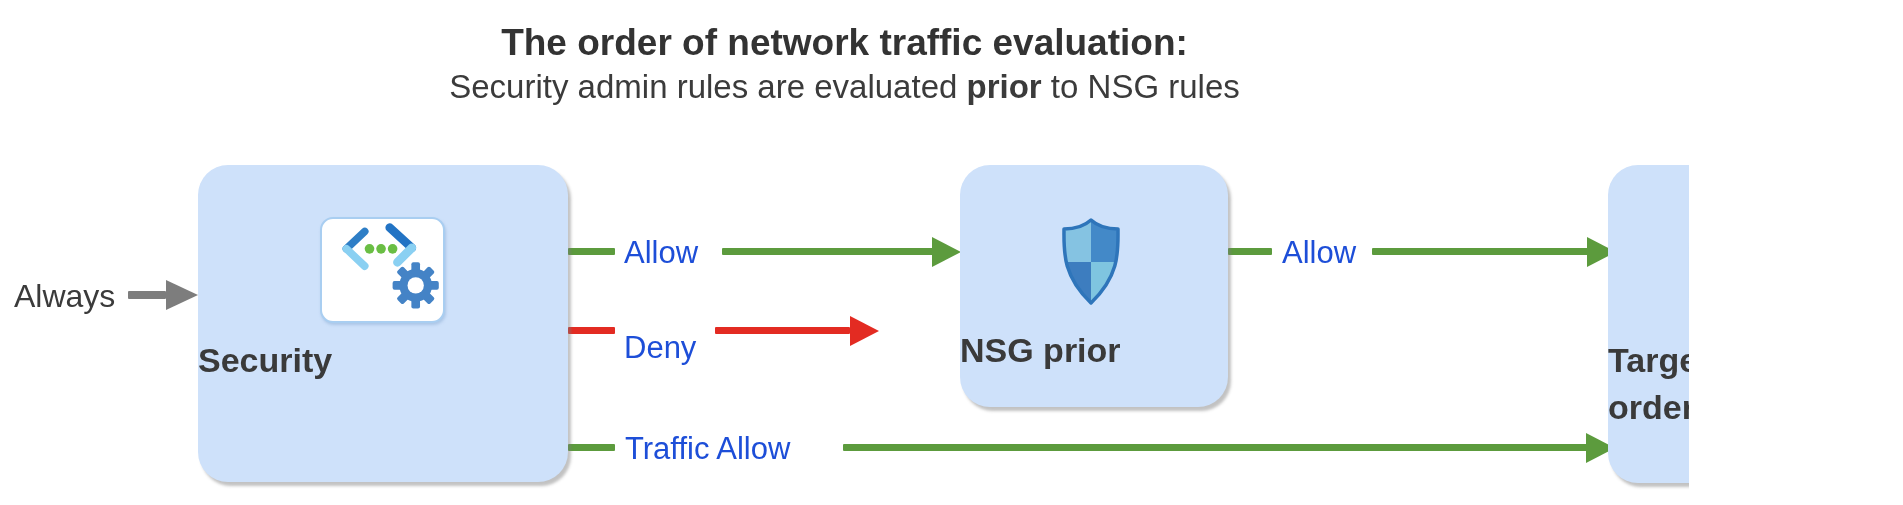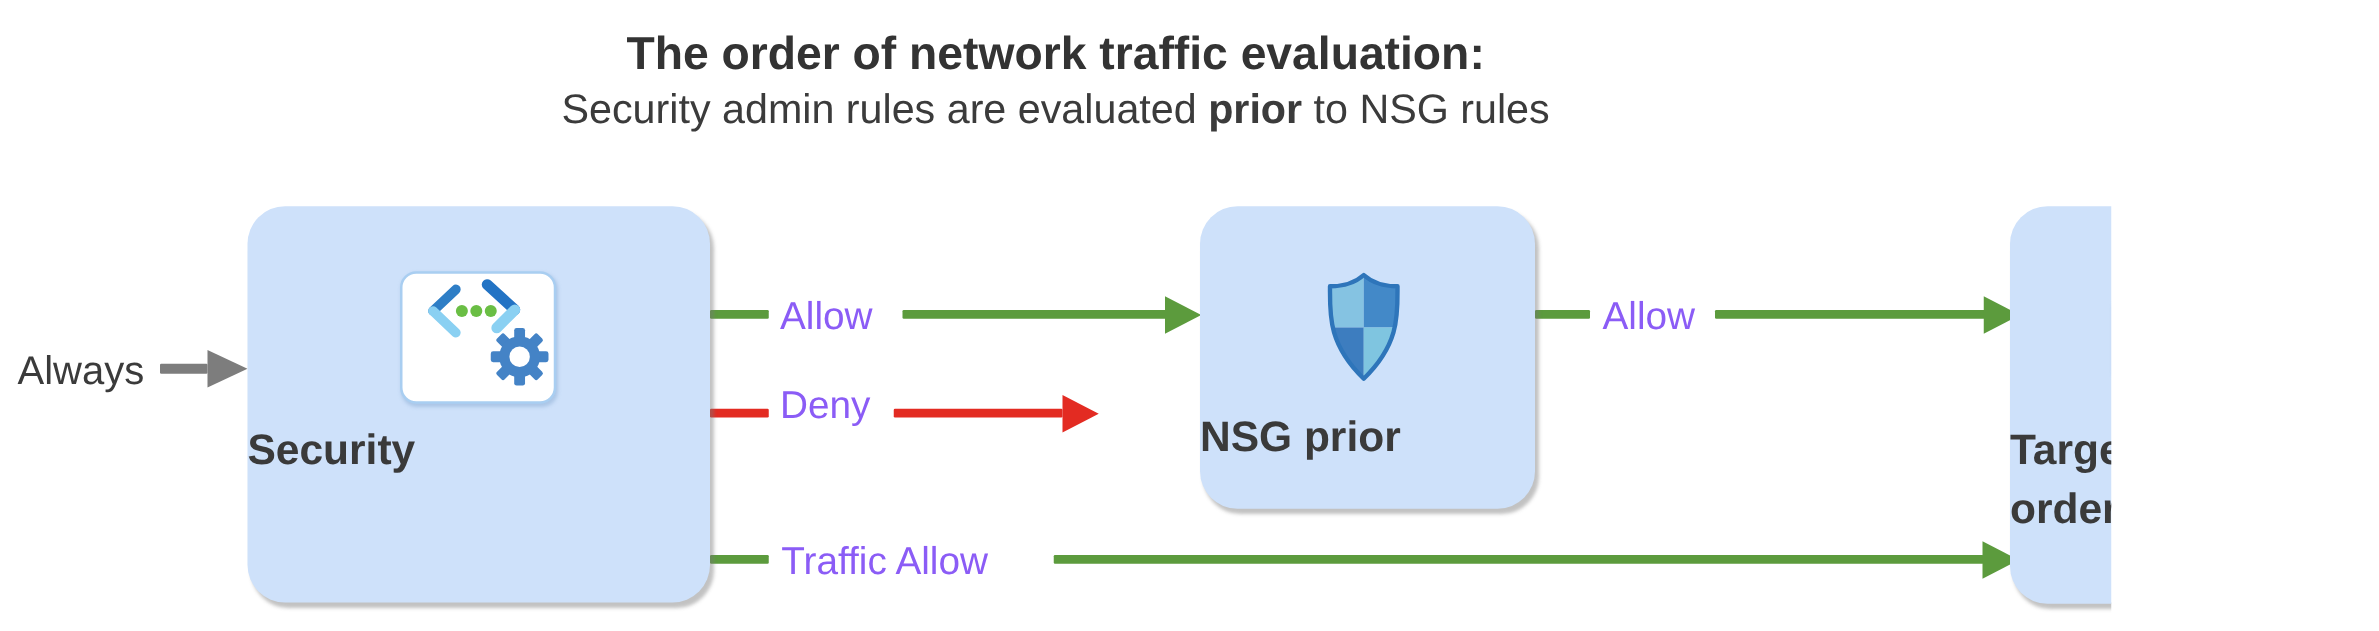--- a/index.html
+++ b/index.html
@@ -10,21 +10,21 @@
   body{font-family:"Liberation Sans","DejaVu Sans",sans-serif;color:var(--text);}
   .canvas{position:relative;width:1689px;height:505px;background:#fff;overflow:hidden;}
 
   .title{position:absolute;left:0;right:0;top:22px;text-align:center;
          font-size:37px;font-weight:bold;color:#333;}
   .subtitle{position:absolute;left:0;right:0;top:68px;text-align:center;
          font-size:33px;color:#3B3B3B;}
   .subtitle b{font-weight:bold;}
 
   .free-label{position:absolute;font-size:32px;color:#3B3B3B;white-space:nowrap;}
-  .edge-label{position:absolute;font-size:31px;color:#8b5cf6;white-space:nowrap;line-height:1;}
+  .edge-label{position:absolute;font-size:31px;color:#1d4ed8;white-space:nowrap;line-height:1;}
 
   .line{position:absolute;height:7px;border-radius:1px;}
   .line.green{background:var(--green);}
   .line.red{background:var(--red);}
   .line.gray{background:var(--gray);height:8px;}
 
   .head{position:absolute;width:0;height:0;
         border-top:15px solid transparent;border-bottom:15px solid transparent;}
   .head.green{border-left:29px solid var(--green);}
   .head.red{border-left:29px solid var(--red);}
@@ -55,21 +55,21 @@
 
   <div>
     <div class="line green" style="left:568px;top:248px;width:47px"></div>
     <div class="edge-label" style="left:624px;top:237px">Allow</div>
     <div class="line green" style="left:722px;top:248px;width:212px"></div>
     <div class="head green" style="left:932px;top:237px"></div>
   </div>
 
   <div>
     <div class="line red" style="left:568px;top:327px;width:47px"></div>
-    <div class="edge-label" style="left:624px;top:308px">Deny</div>
+    <div class="edge-label" style="left:624px;top:332px">Deny</div>
     <div class="line red" style="left:715px;top:327px;width:135px"></div>
     <div class="head red" style="left:850px;top:316px"></div>
   </div>
 
   <div>
     <div class="line green" style="left:1228px;top:248px;width:44px"></div>
     <div class="edge-label" style="left:1282px;top:237px">Allow</div>
     <div class="line green" style="left:1372px;top:248px;width:216px"></div>
     <div class="head green" style="left:1587px;top:237px"></div>
   </div>

